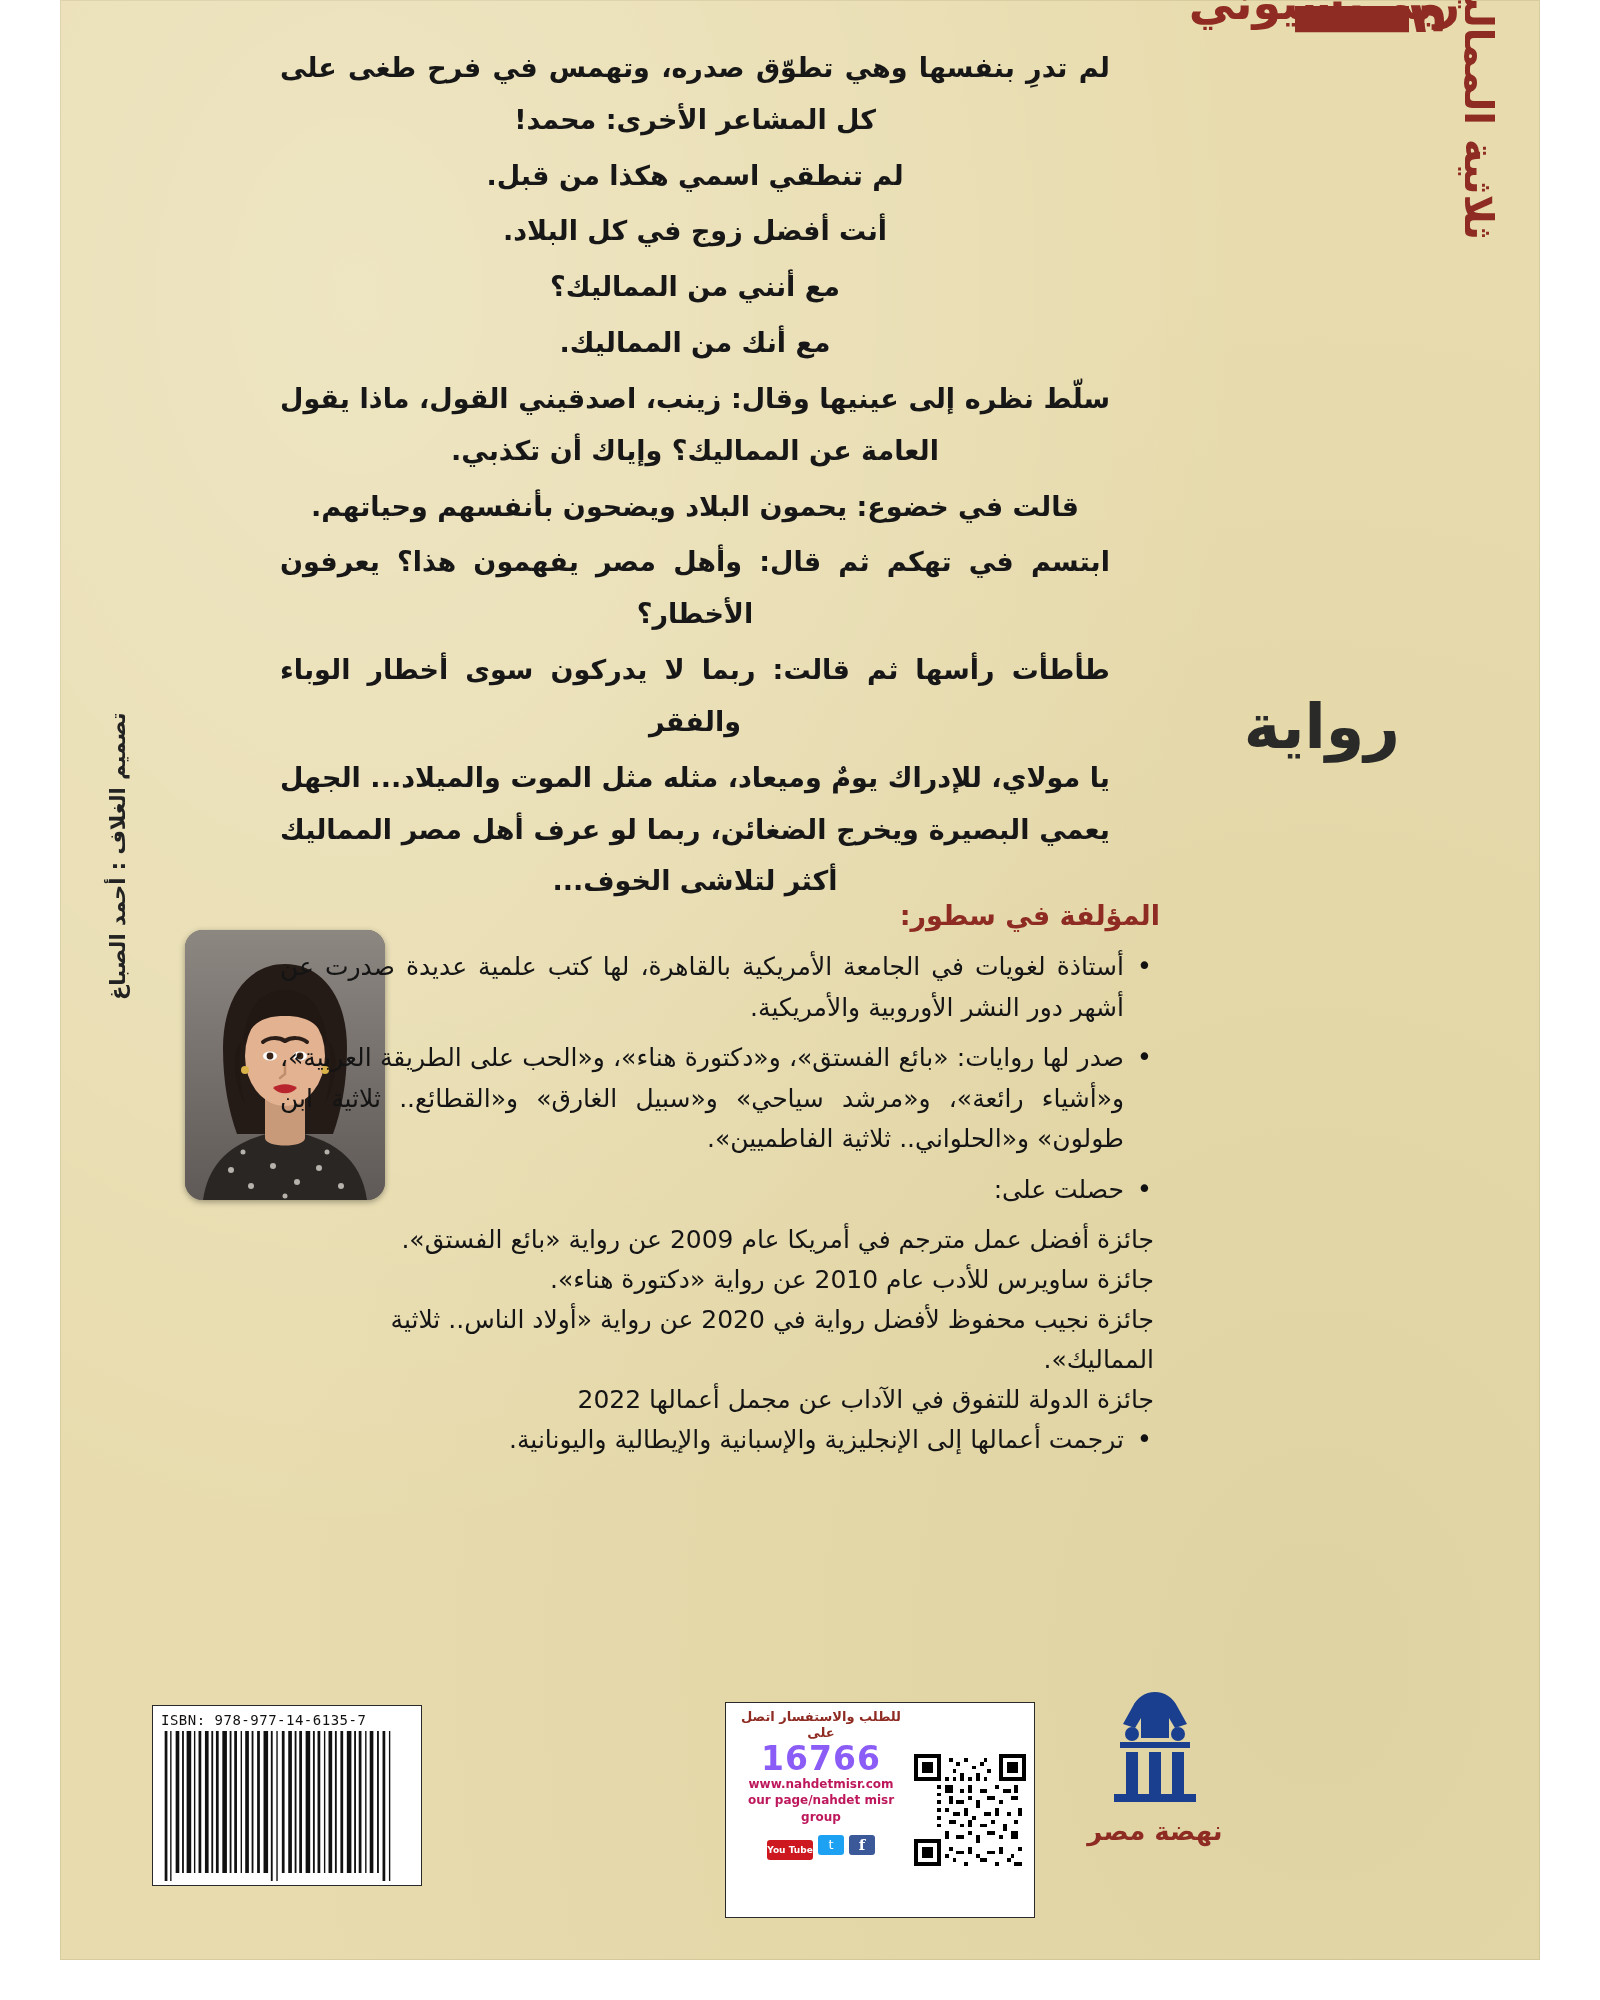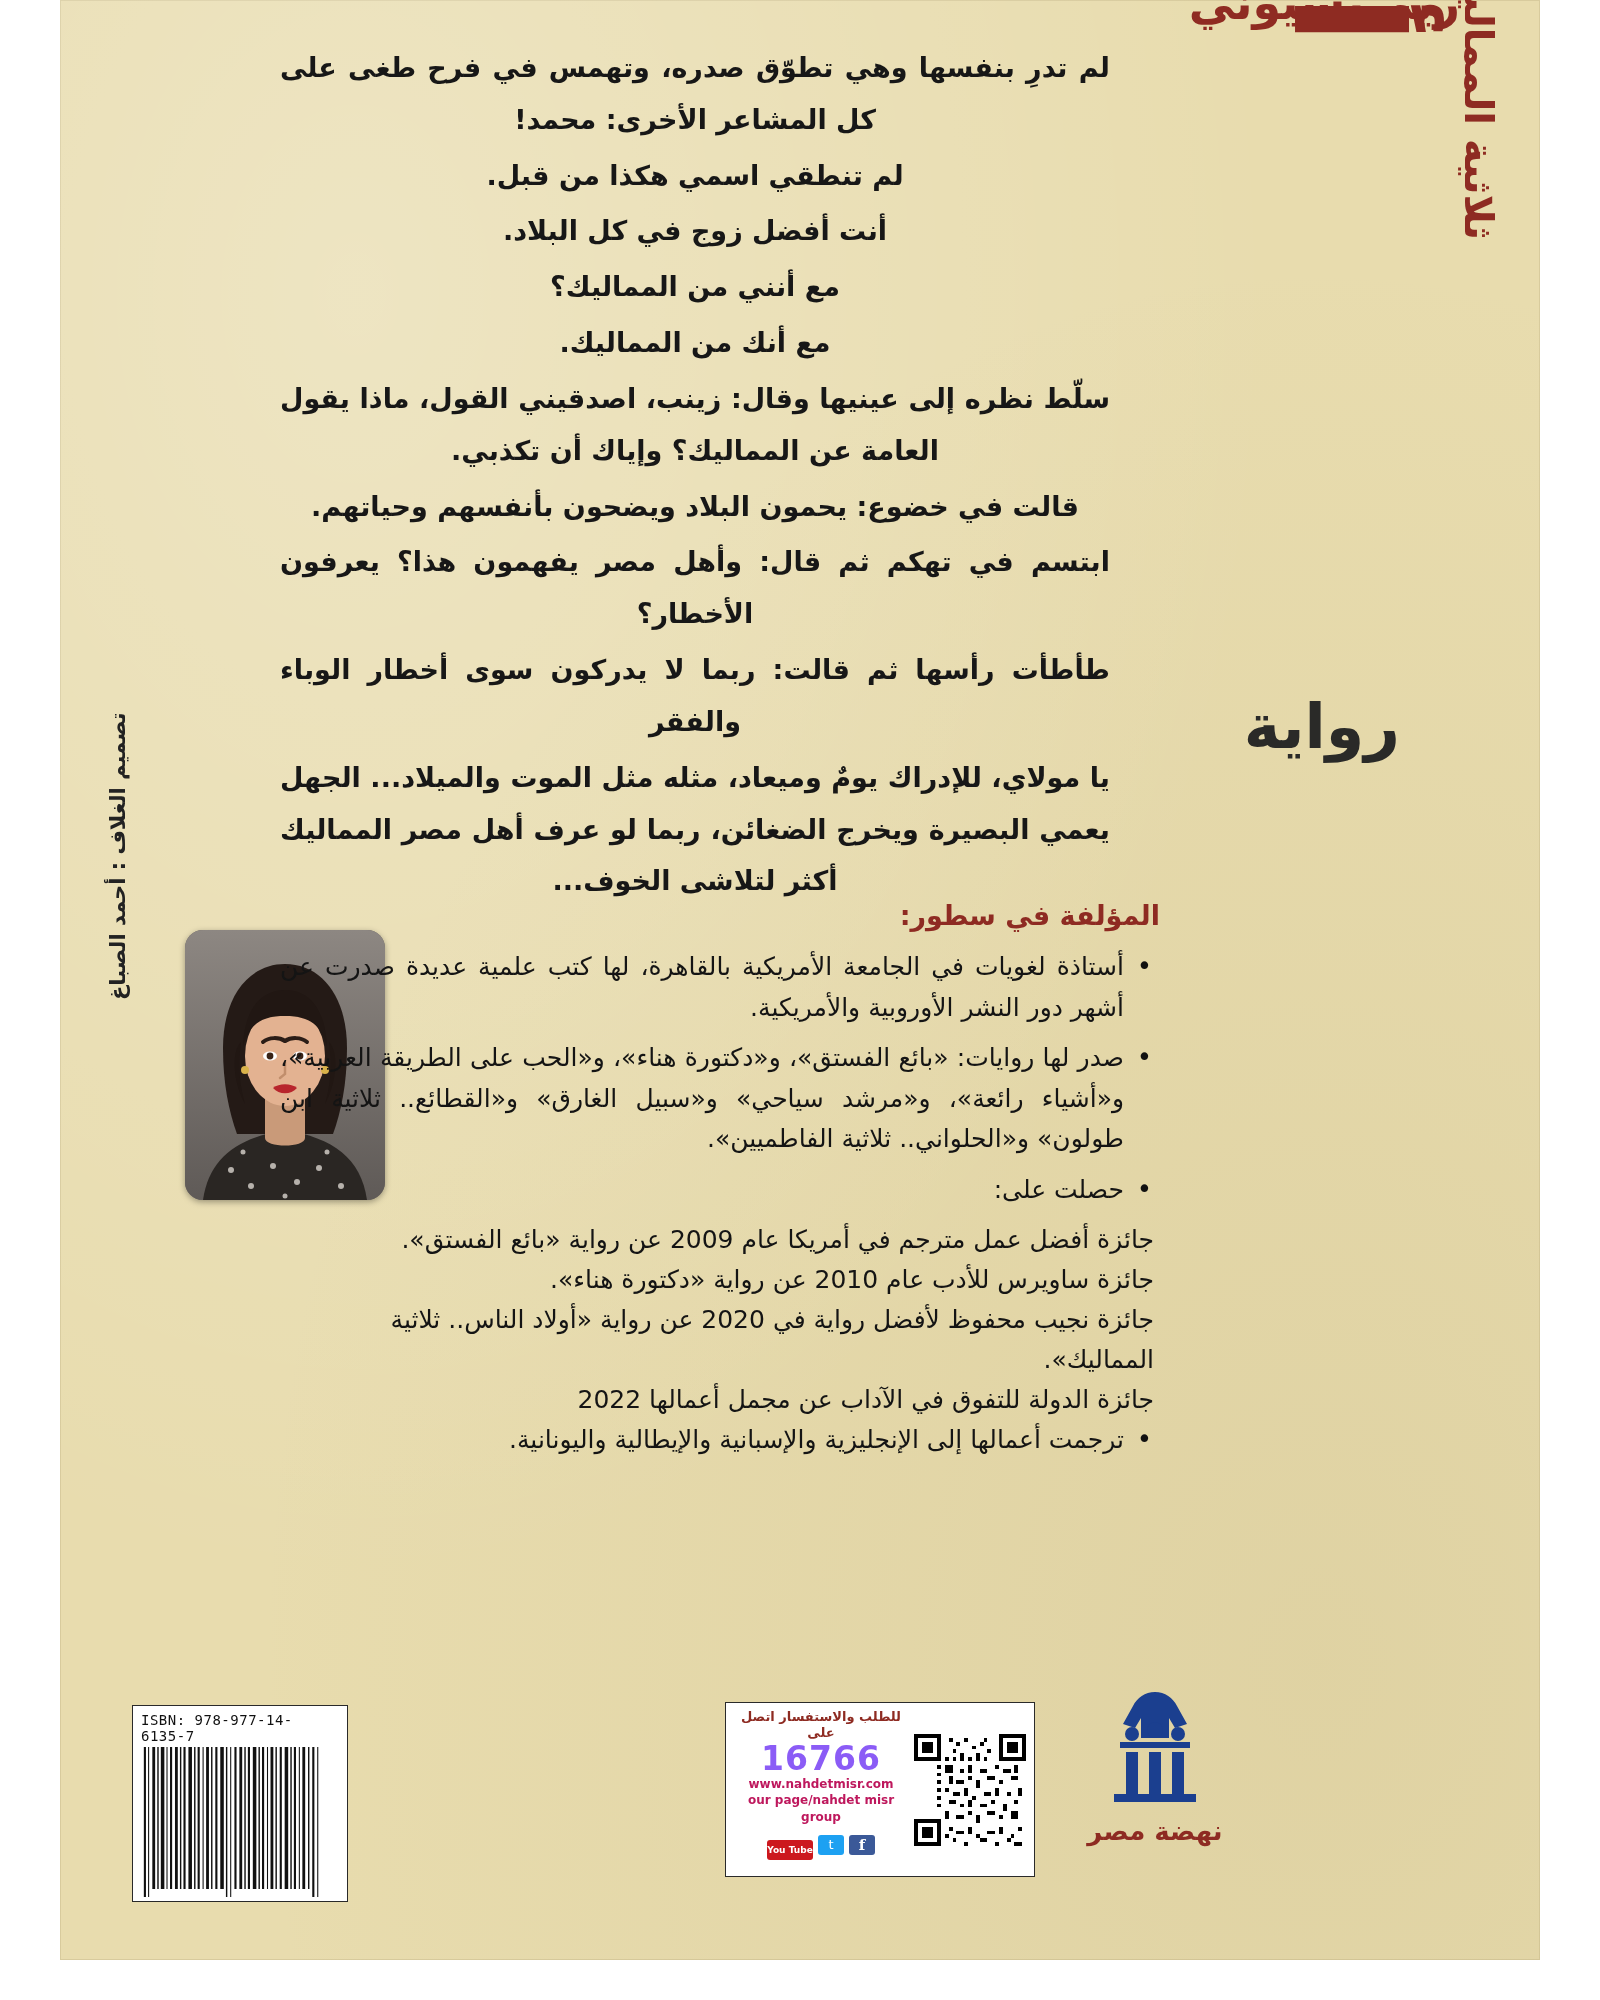--- a/index.html
+++ b/index.html
@@ -173,23 +173,23 @@
   }
   .awards div {
     font-size: 25px;
     line-height: 1.6;
     text-align: right;
   }
 
   
   .barcode-box {
     position: absolute;
-    left: 72px;
+    left: 92px;
     top: 1705px;
-    width: 216px;
+    width: 270px;
     background: #ffffff;
     border: 1px solid #2a2a2a;
     padding: 6px 22px 4px 8px;
     box-sizing: border-box;
   }
   .isbn-text {
     font-family: "DejaVu Sans Mono", "Liberation Mono", monospace;
     font-size: 14px;
     letter-spacing: 0.5px;
     color: #111;
@@ -201,21 +201,21 @@
     height: 150px;
     width: 100%;
     display: block;
   }
 
   .contact-box {
     position: absolute;
     left: 665px;
     top: 1702px;
     width: 310px;
-    height: 175px;
+    height: 216px;
     background: #ffffff;
     border: 1px solid #2a2a2a;
     box-sizing: border-box;
     padding: 6px 8px;
     display: flex;
     flex-direction: row-reverse;
     gap: 6px;
   }
   .contact-left {
     flex: 1;

